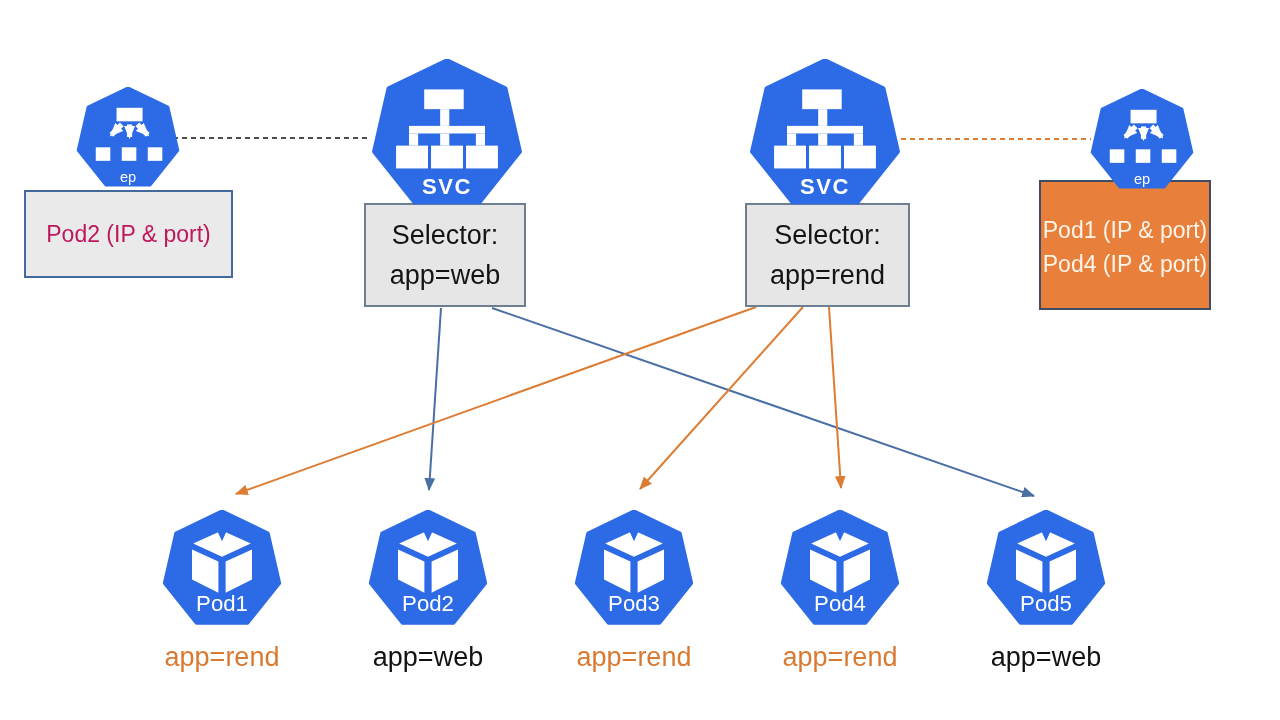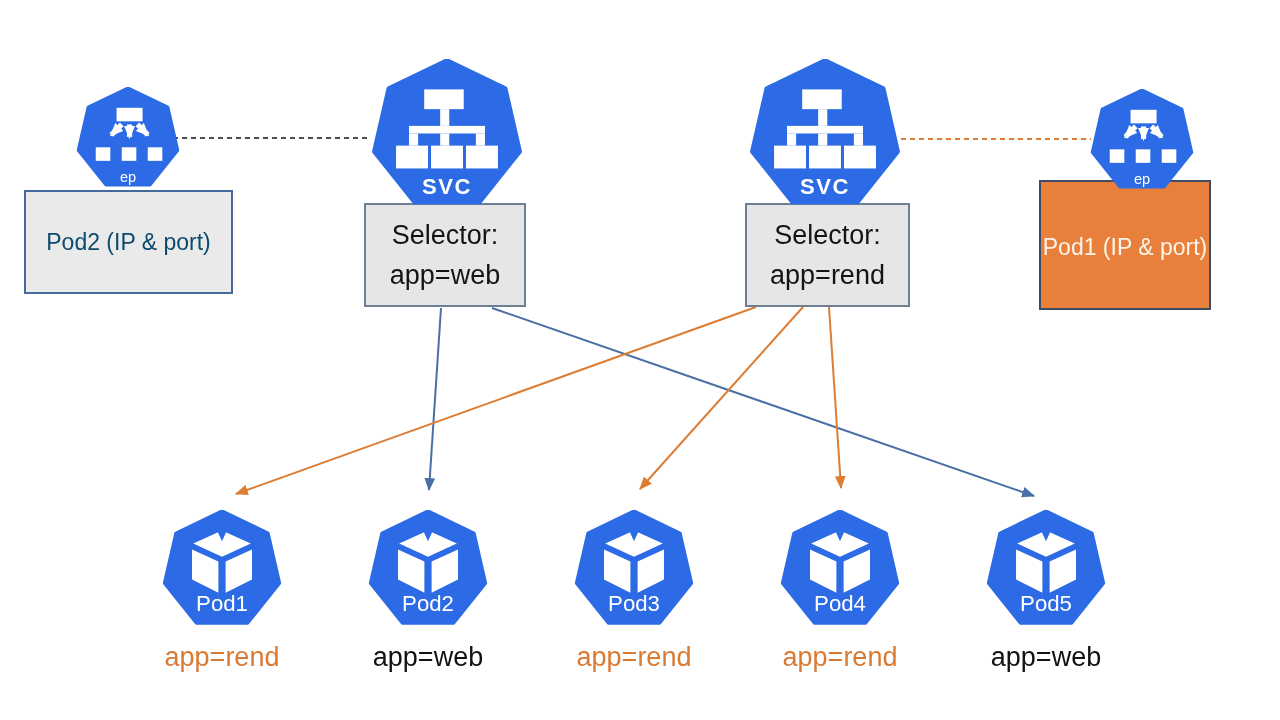--- a/index.html
+++ b/index.html
@@ -7,22 +7,22 @@
     position:relative;width:1280px;height:720px;margin:0 auto;background:#ffffff;
     font-family:"Liberation Sans","DejaVu Sans",sans-serif;overflow:hidden;
   }
   .layer{position:absolute;left:0;top:0;width:1280px;height:720px;}
   .hex{position:absolute;}
   .infobox{
     position:absolute;display:flex;flex-direction:column;justify-content:center;
     align-items:center;text-align:center;box-sizing:border-box;z-index:2;
   }
   .box-ep-left{
-    left:24px;top:190px;width:209px;height:104px;
-    background:#ebeaea;border:2px solid #44699d;color:#0c4a6e;
+    left:24px;top:190px;width:209px;height:88px;
+    background:#ebeaea;border:2px solid #44699d;color:#be185d;
     font-size:23px;line-height:35px;
   }
   .box-selector{
     background:#e7e6e6;border:2px solid #6e7f93;color:#141414;
     font-size:27px;line-height:40px;justify-content:center;
   }
   .box-selector-left{left:364px;top:203px;width:162px;height:104px;}
   .box-selector-right{left:745px;top:203px;width:165px;height:104px;}
   .box-ep-right{
     left:1039px;top:180px;width:172px;height:130px;
@@ -81,20 +81,21 @@
     <div>app=web</div>
   </div>
 
   <div class="infobox box-selector box-selector-right">
     <div>Selector:</div>
     <div>app=rend</div>
   </div>
 
   <div class="infobox box-ep-right">
     <div>Pod1 (IP &amp; port)</div>
+    <div>Pod4 (IP &amp; port)</div>
   </div>
 
   <svg class="hex hex-ep-left" viewBox="0 0 100 100">
     <polygon points="50,1 88.3,19.4 97.8,60.9 71.3,94.1 28.7,94.1 2.2,60.9 11.7,19.4" fill="#2c6be5" stroke="#2c6be5" stroke-width="3" stroke-linejoin="round"></polygon>
     <g fill="#ffffff" stroke="none">
       <rect x="39" y="20" width="25" height="13"></rect>
       <g stroke="#ffffff" stroke-width="5">
         <line x1="51.5" y1="36" x2="51.5" y2="48" marker-end="url(#ah-white)"></line>
         <line x1="44" y1="36" x2="34" y2="46" marker-end="url(#ah-white)"></line>
         <line x1="59" y1="36" x2="69" y2="46" marker-end="url(#ah-white)"></line>

